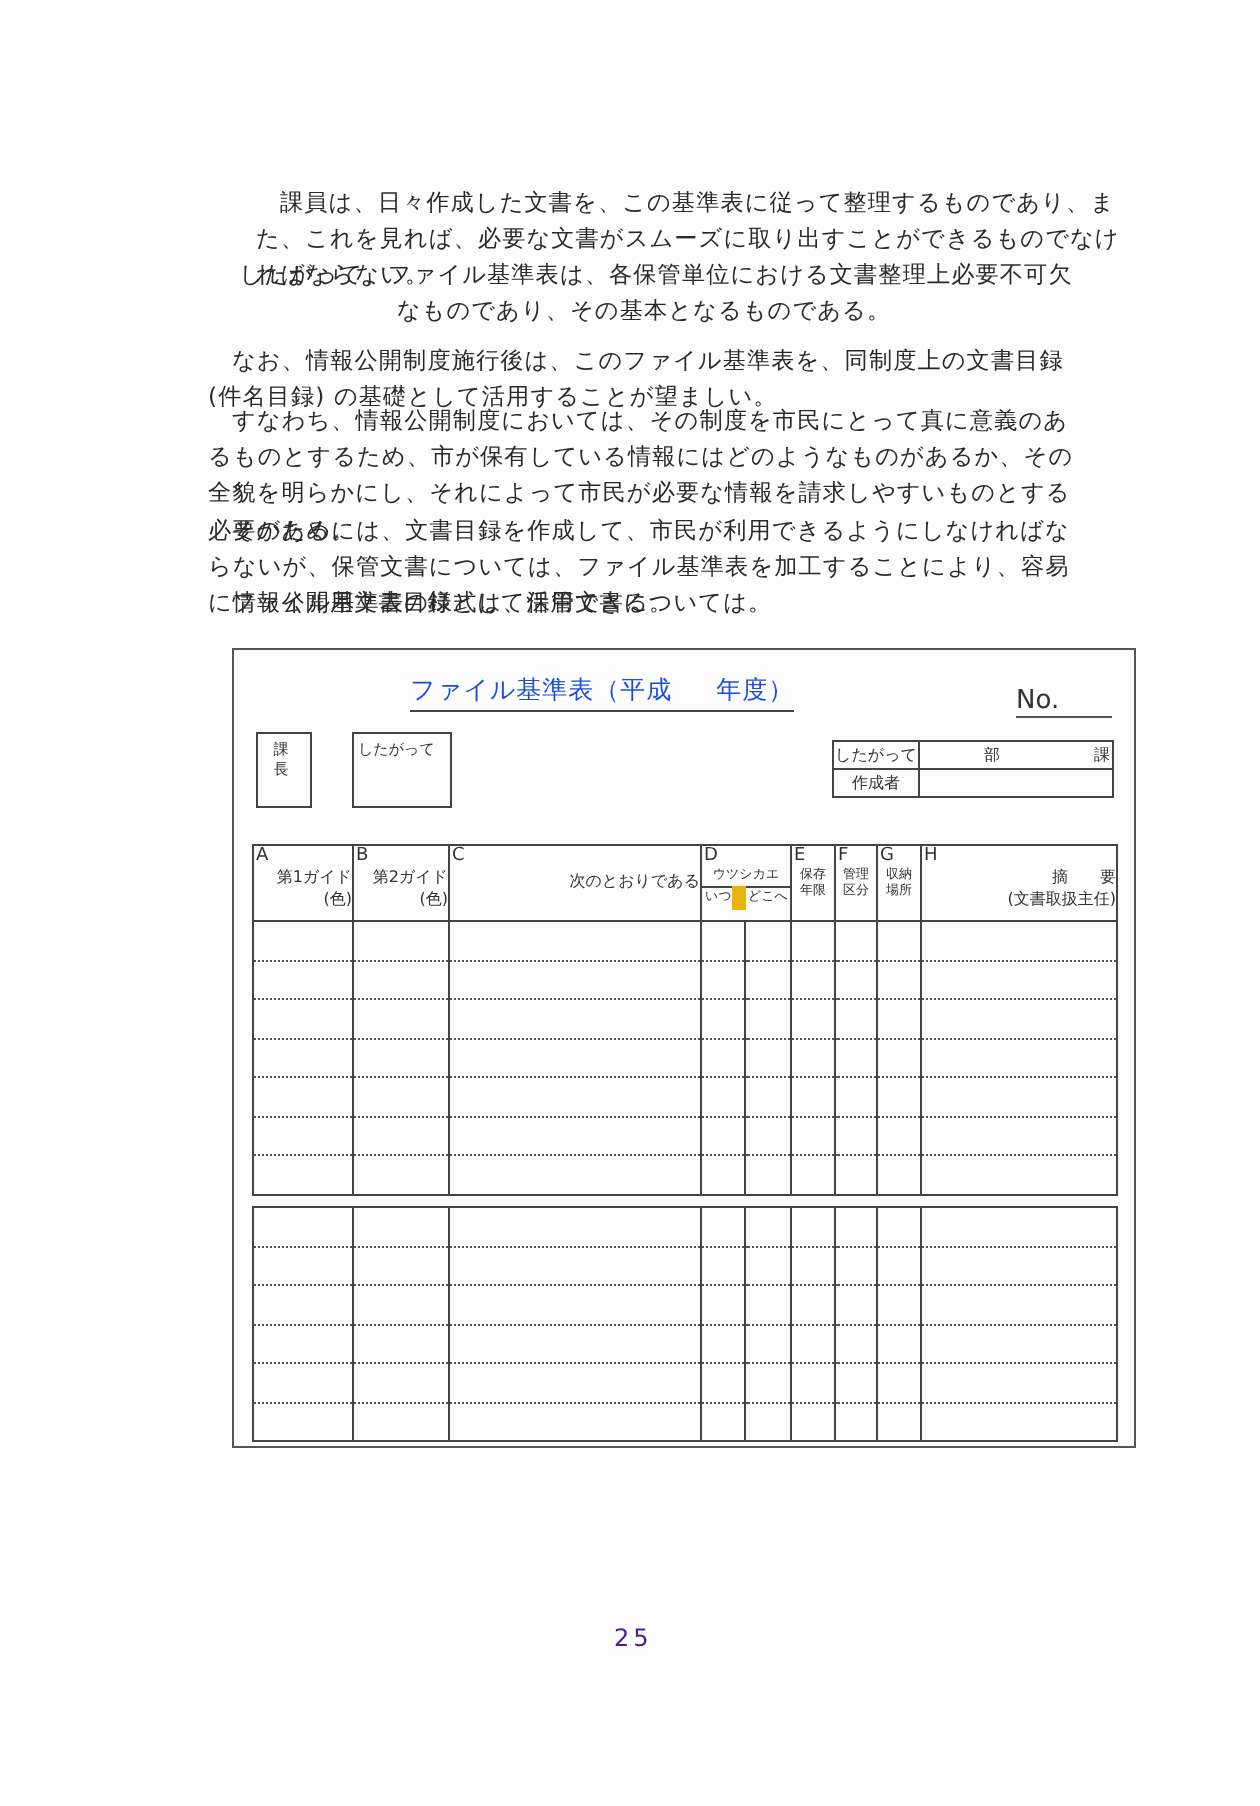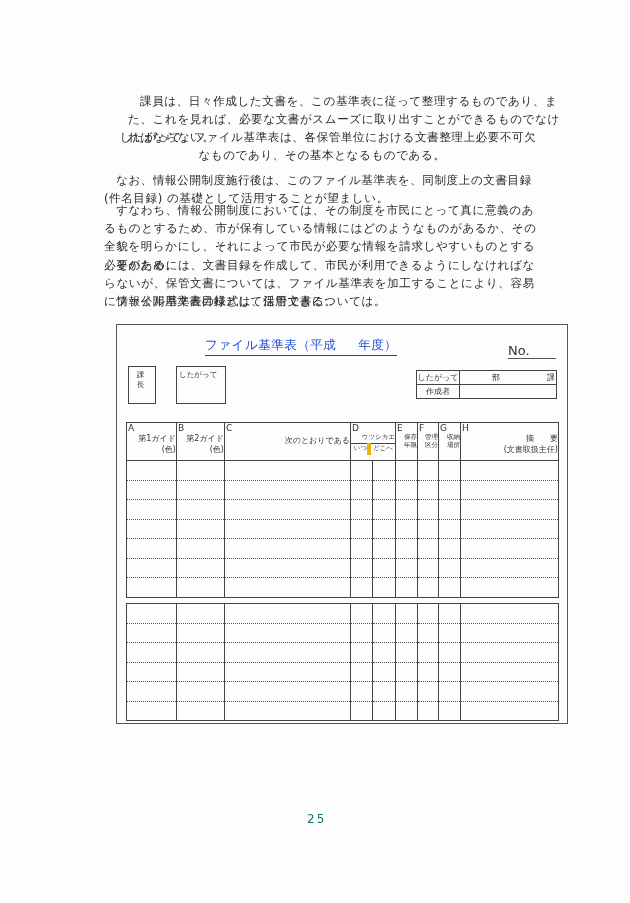--- a/index.html
+++ b/index.html
@@ -44,27 +44,27 @@
 
   .grid { position: absolute; left: 126px; width: 432px; border-collapse: collapse; table-layout: fixed; color: #333; }
   .grid td { border-left: 1.1px solid #444; border-right: 1.1px solid #444; padding: 0; }
   #grid1 { top: 422px; border: 1.3px solid #444; }
   #grid2 { top: 603px; border: 1.3px solid #444; }
   .grid tr.row td { height: 18.5px; border-top: 1px dotted #555; }
   .grid tr.row:first-child td, .grid tr.first td { border-top: 1.2px solid #444; }
   .hdr td { border-top: none; vertical-align: top; font-size: 8px; }
   .hdr .letter { font-size: 9px; display: block; line-height: 10px; padding-left: 1px; }
   .hdr .cap { display: block; text-align: right; line-height: 11px; }
-  .hdr .small { font-size: 6.5px; display: block; text-align: right; line-height: 8px; }
+  .hdr .small { font-size: 6.5px; display: block; text-align: center; line-height: 8px; }
   .d-sub { width: 100%; border-collapse: collapse; margin-top: 2px; }
   .d-sub td { border: none; font-size: 6.5px; text-align: center; height: 11px; padding: 0; }
   .d-sub tr.bottom td { border-top: 1px solid #444; }
-  .d-sub td.l { border-right: 4px solid #eab308; text-align: right; }
-
-  .page-num { position: absolute; left: 307px; top: 812px; font-size: 12px; letter-spacing: 2px; color: #0f766e; }
+  .d-sub td.l { border-right: 7px solid #eab308; text-align: right; }
+
+  .page-num { position: absolute; left: 307px; top: 812px; font-size: 12px; letter-spacing: 2px; color: #4c1d95; }
 </style>
 </head>
 <body>
 
 <div class="para" id="p1"><span class="indent"></span><span>課員は、日々作成した文書を、この基準表に従って整理するものであり、また、これを見れば、必要な文書がスムーズに取り出すことができるものでなければならない。</span></div>
 <div class="para" id="p2"><span class="indent"></span><span>したがって、ファイル基準表は、各保管単位における文書整理上必要不可欠なものであり、その基本となるものである。</span></div>
 <div class="para" id="p3"><span class="indent"></span><span>なお、情報公開制度施行後は、このファイル基準表を、同制度上の文書目録 (件名目録) の基礎として活用することが望ましい。</span></div>
 <div class="para" id="p4"><span class="indent"></span><span>すなわち、情報公開制度においては、その制度を市民にとって真に意義のあるものとするため、市が保有している情報にはどのようなものがあるか、その全貌を明らかにし、それによって市民が必要な情報を請求しやすいものとする必要がある。</span></div>
 <div class="para" id="p5"><span class="indent"></span><span>そのためには、文書目録を作成して、市民が利用できるようにしなければならないが、保管文書については、ファイル基準表を加工することにより、容易に情報公開用文書目録として活用できる。</span></div>
 <div class="para" id="p6"><span class="indent"></span><span>ファイル基準表の様式は、保管文書については。</span></div>

